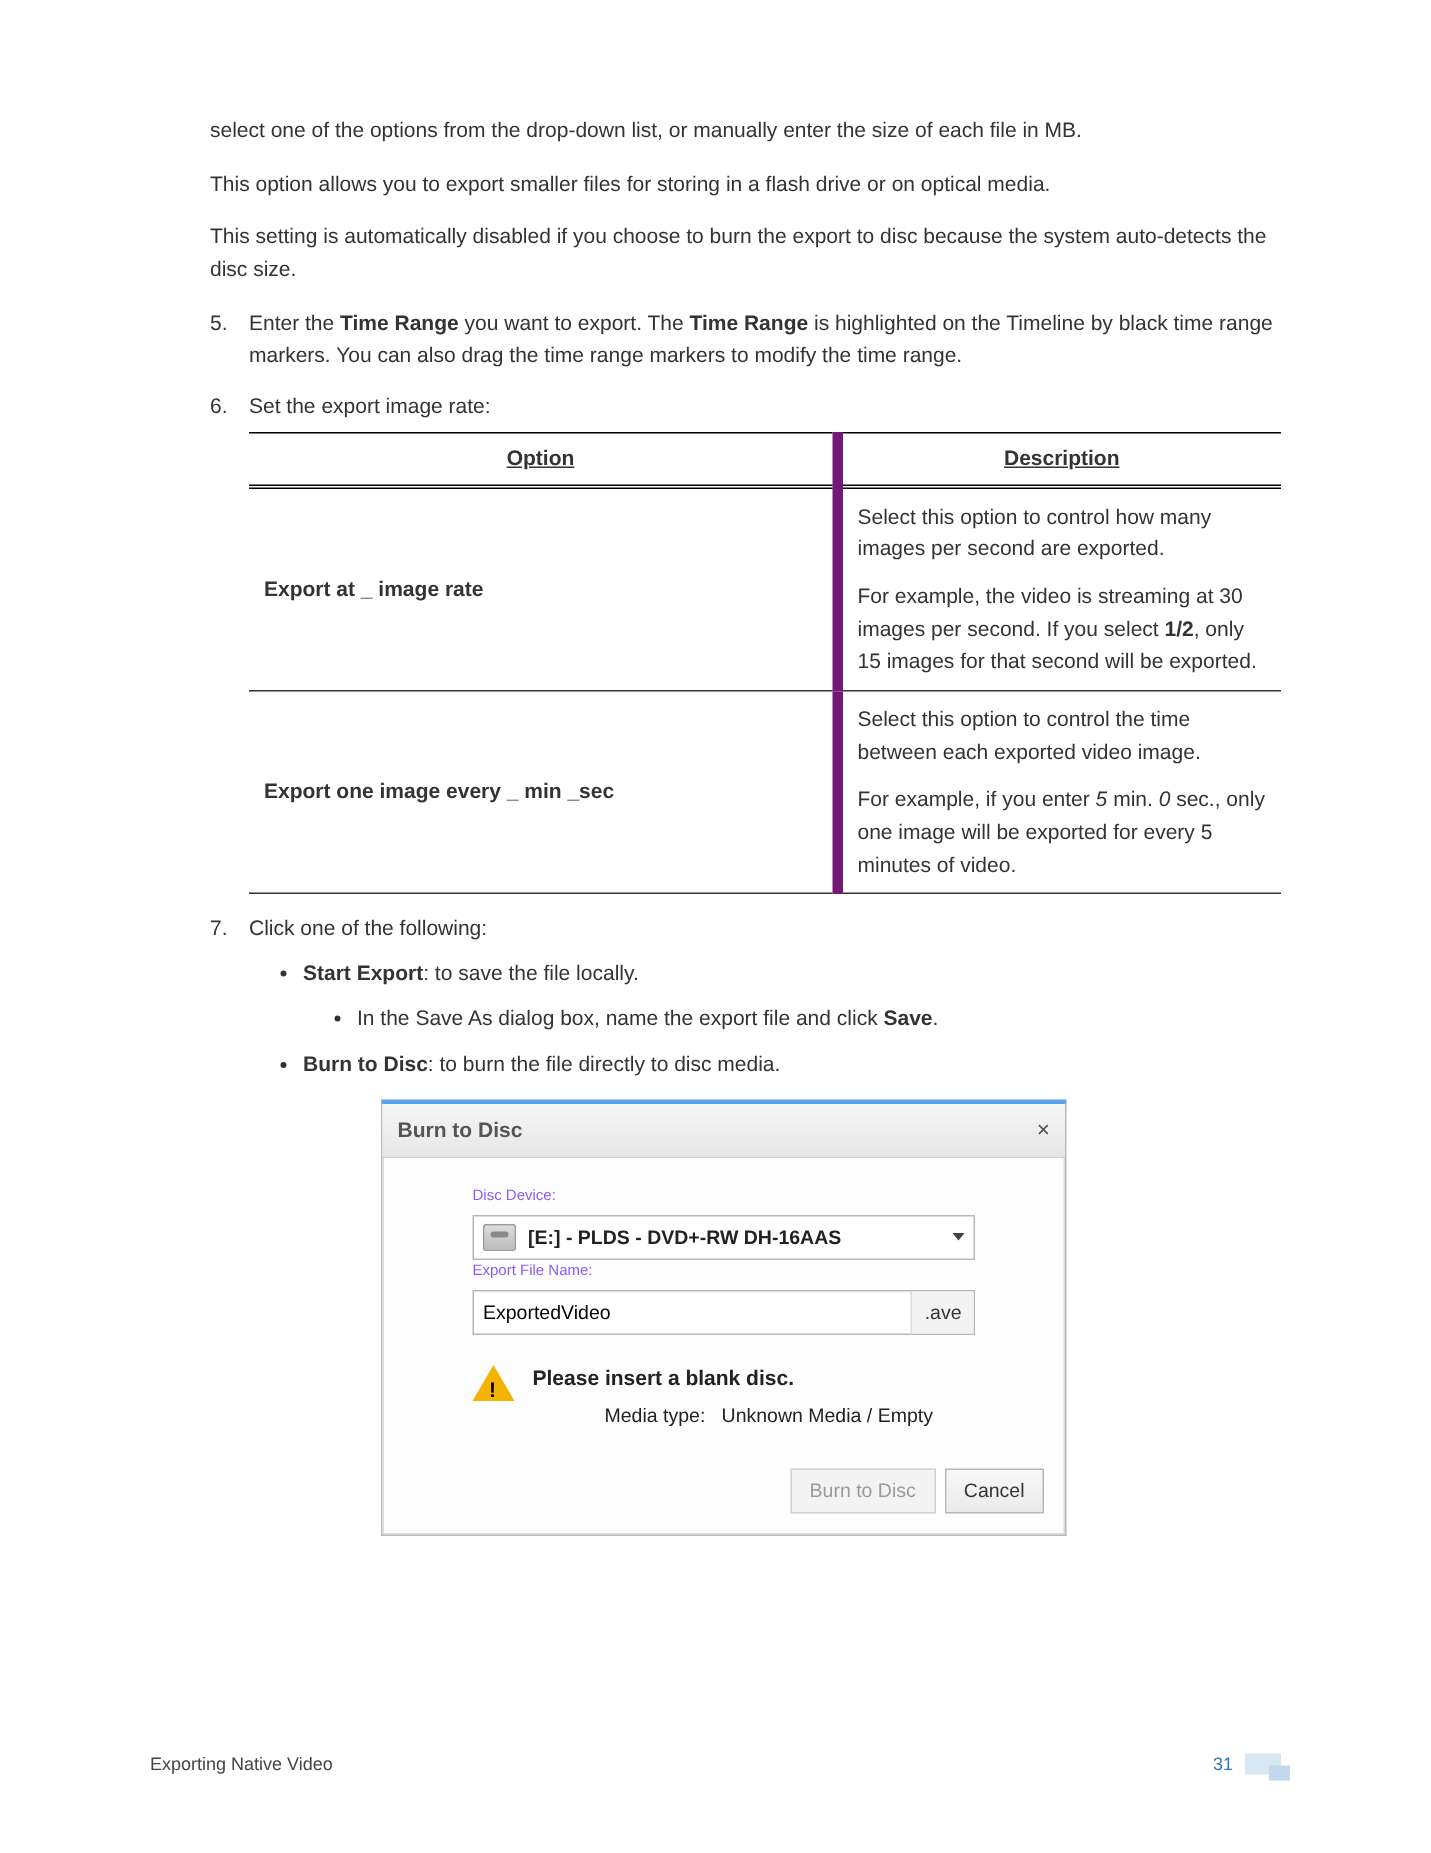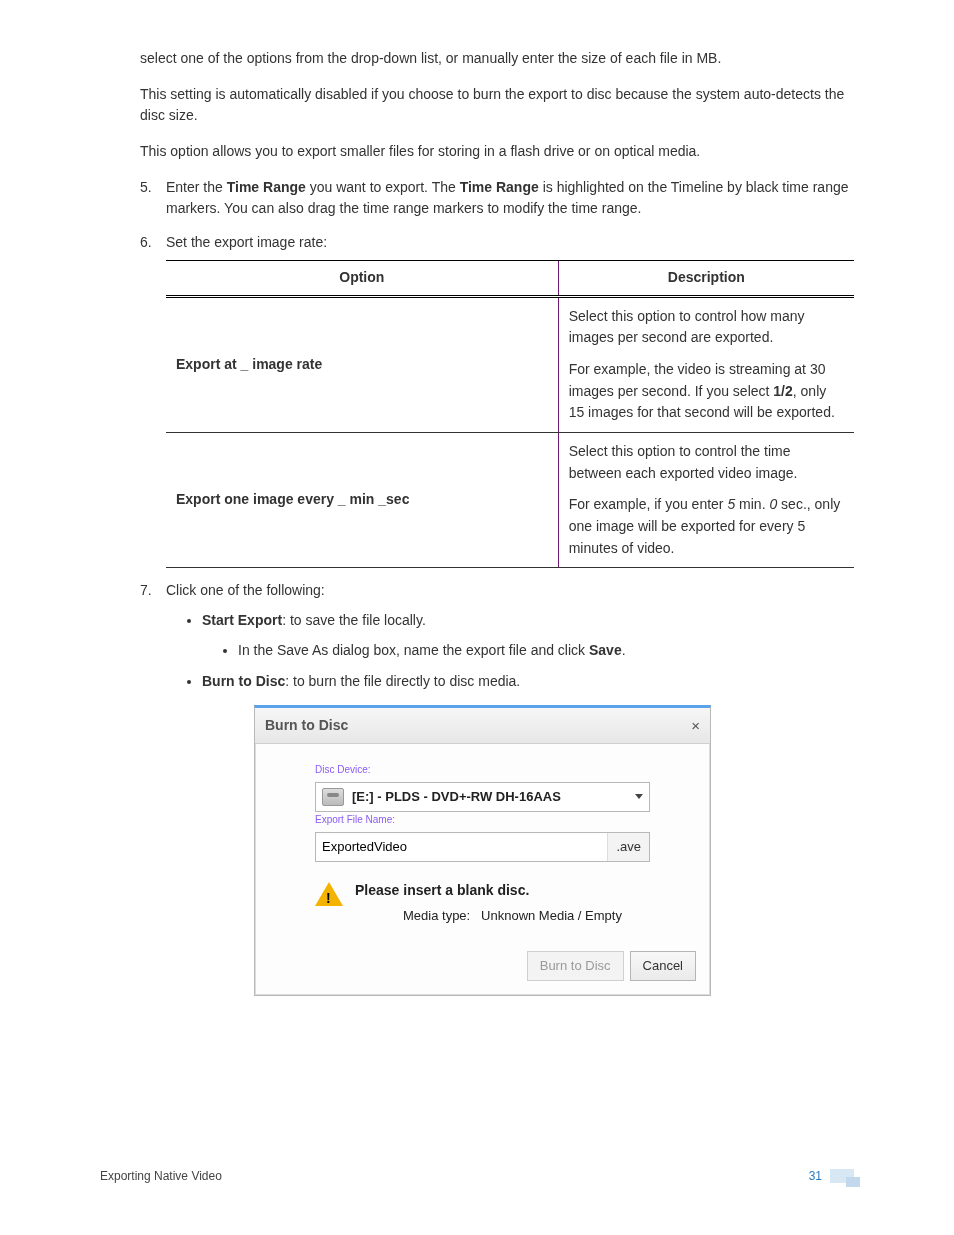--- a/index.html
+++ b/index.html
@@ -8,21 +8,21 @@
     color: #333;
     margin: 0;
     padding: 0;
     background: #fff;
   }
   .page {
     width: 954px;
     height: 1235px;
     position: relative;
     box-sizing: border-box;
-    padding: 48px 100px 60px 100px;
+    padding: 76px 100px 60px 100px;
   }
   .content {
     padding-left: 40px;
     line-height: 1.55;
   }
   p { margin: 0 0 14px 0; }
   ol.main {
     list-style: none;
     padding: 0;
     margin: 0;
@@ -43,24 +43,25 @@
     border-collapse: collapse;
     width: 100%;
     margin-top: 6px;
   }
   table.opts th {
     font-weight: 700;
     border-top: 1px solid #000;
     border-bottom: 3px double #000;
     padding: 6px 8px;
     text-align: center;
+    text-decoration: underline;
   }
   table.opts th + th,
   table.opts td + td {
-    border-left: 1px solid #701a75;
+    border-left: 7px solid #701a75;
   }
   table.opts td {
     border-bottom: 1px solid #333;
     padding: 8px 10px;
     vertical-align: middle;
   }
   table.opts .desc p { margin: 0 0 10px 0; }
   table.opts .desc p:last-child { margin-bottom: 0; }
 
   ul.disc {
@@ -248,22 +249,22 @@
     width: 14px; height: 10px;
     background: #c2d8ec;
   }
 </style>
 </head>
 <body>
 
 <div class="page">
   <div class="content">
     <p>select one of the options from the drop-down list, or manually enter the size of each file in MB.</p>
+    <p>This option allows you to export smaller files for storing in a flash drive or on optical media.</p>
     <p>This setting is automatically disabled if you choose to burn the export to disc because the system auto-detects the disc size.</p>
-    <p>This option allows you to export smaller files for storing in a flash drive or on optical media.</p>
 
     <ol class="main">
       <li>
         <span class="num">5.</span>
         <span>
           <span>Enter the </span><span class="bold">Time Range</span><span> you want to export. The </span><span class="bold">Time Range</span><span> is highlighted on the Timeline by black time range markers. You can also drag the time range markers to modify the time range.</span>
         </span>
       </li>
 
       <li>

